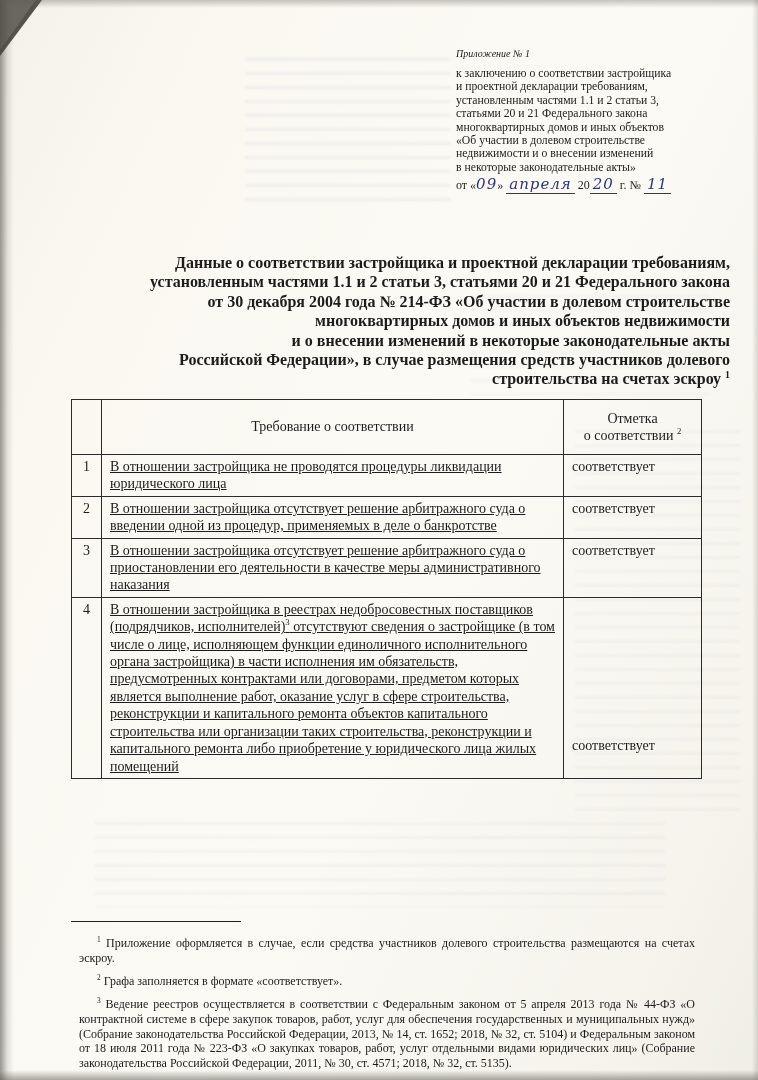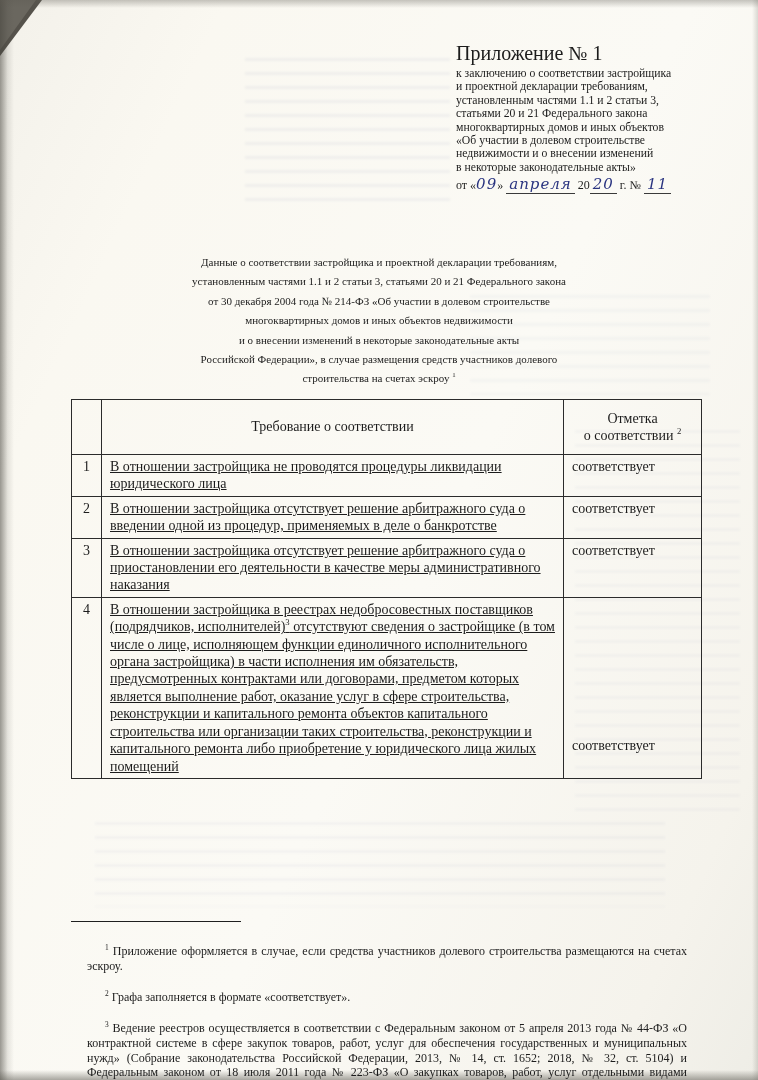--- a/index.html
+++ b/index.html
@@ -41,34 +41,34 @@
   .b1{left:245px;top:58px;width:205px;height:150px;}
   .b2{left:470px;top:295px;width:240px;height:100px;opacity:.35;}
   .b3{left:575px;top:430px;width:165px;height:390px;opacity:.3;}
   .b4{left:95px;top:822px;width:570px;height:85px;opacity:.4;}
 
   
   .header-block{
     position:absolute;left:456px;top:44px;width:256px;
     font-size:11.7px;line-height:13.4px;
   }
-  .appendix-title{font-size:20px;line-height:19px;margin-bottom:4px;}
+  .appendix-title{font-size:10px;line-height:19px;margin-bottom:4px;font-style:italic;}
   .hline{white-space:nowrap;}
   .date-line{margin-top:4px;font-size:12px;white-space:nowrap;}
   .handwritten{
     font-family:"DejaVu Serif", serif;font-style:italic;
     color:#2a3480;font-size:15px;letter-spacing:1px;
   }
   .hw-u{border-bottom:1px solid #3a3a3a;padding:0 3px;}
 
   
   .doc-title{
     position:absolute;left:28px;right:28px;top:253px;
-    text-align:center;font-weight:normal;
-    font-size:11px;line-height:19.4px;
+    text-align:right;font-weight:bold;
+    font-size:16px;line-height:19.4px;
   }
   sup{font-size:62%;line-height:0;}
 
   
   .compliance-table{
     position:absolute;left:71px;top:399px;width:630px;
     border-collapse:collapse;
     font-size:14px;line-height:17.4px;table-layout:fixed;
   }
   .compliance-table td{
@@ -83,21 +83,21 @@
   .cell-req{padding:3px 10px 6px 12px;text-decoration:underline;}
   .cell-mark{text-align:left;vertical-align:middle;}
   .cell-mark.bottom{vertical-align:bottom;padding-bottom:24px;}
 
   
   .fn-sep{position:absolute;left:71px;top:921px;width:170px;border-top:1.6px solid #1f1f1f;}
   .footnotes{
     position:absolute;left:71px;top:928px;width:632px;
     font-size:12px;line-height:14.9px;text-align:justify;
   }
-  .footnotes p{margin:16px;text-indent:18px;}
+  .footnotes p{margin:8px;text-indent:18px;}
 </style>
 </head>
 <body>
 
 <div class="page">
 
   <div class="bleed b1"></div>
   <div class="bleed b2"></div>
   <div class="bleed b3"></div>
   <div class="bleed b4"></div>

